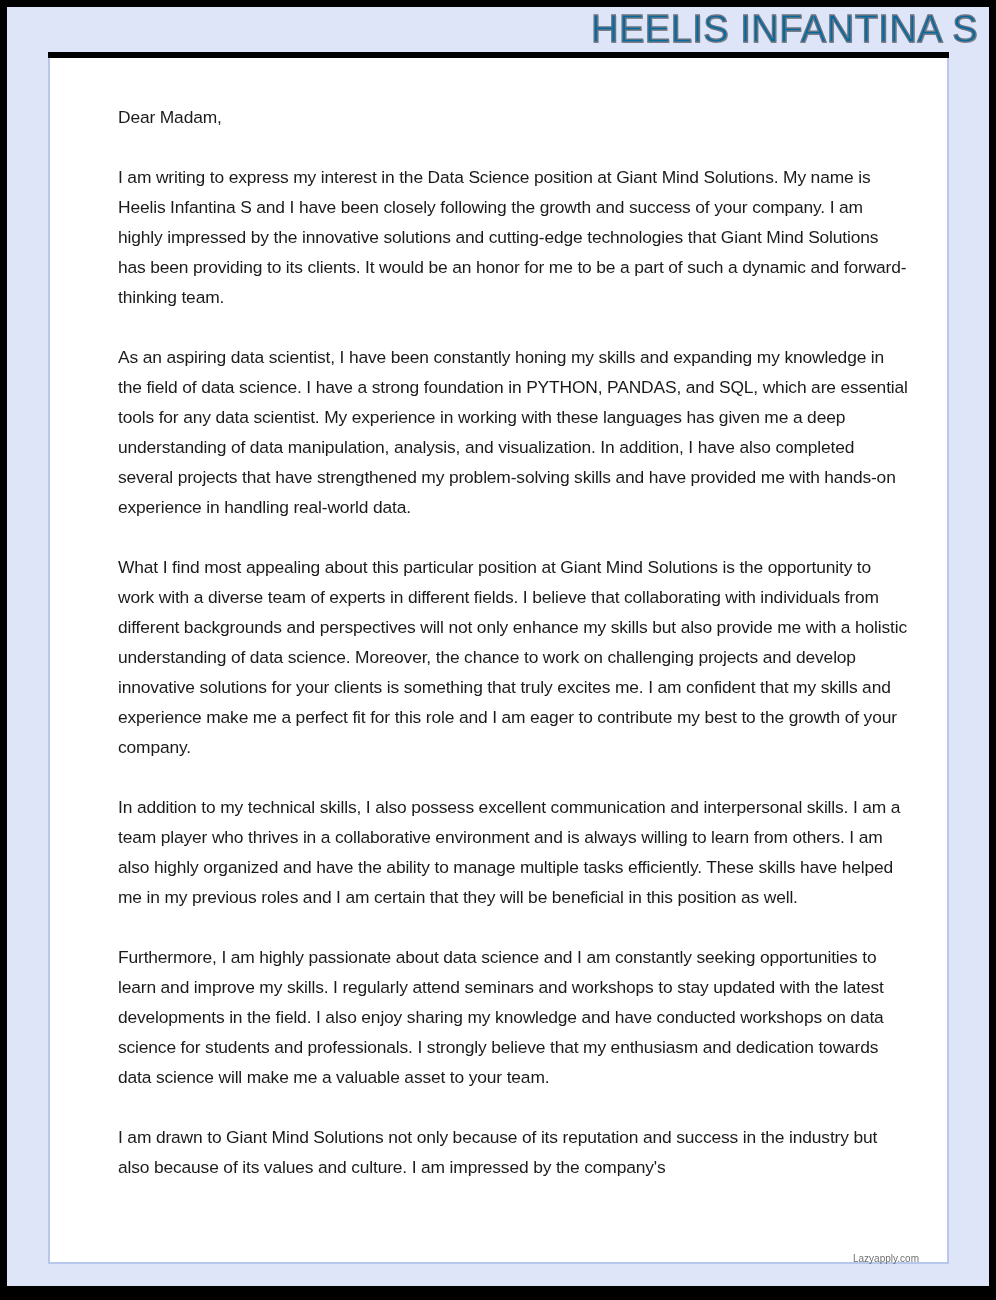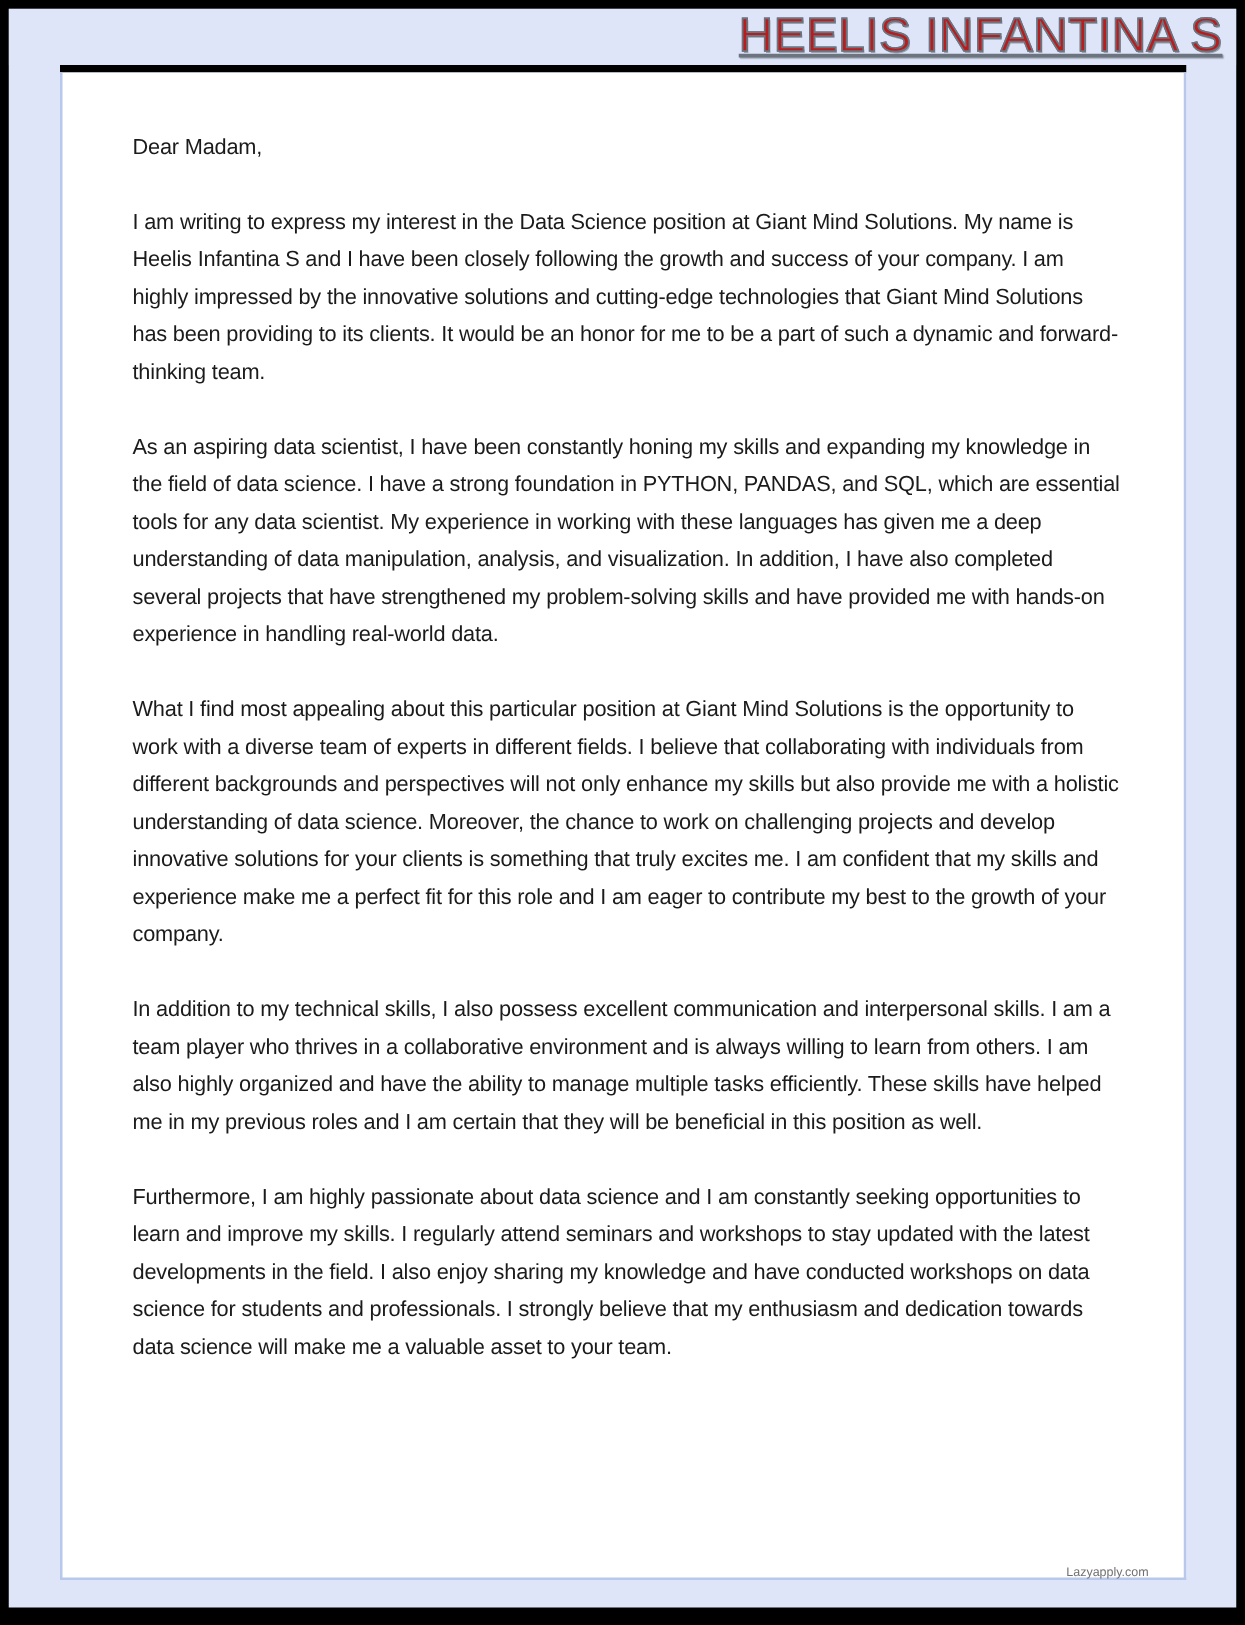--- a/index.html
+++ b/index.html
@@ -48,26 +48,25 @@
   }
   .applicant-name {
     position: absolute;
     right: 11px;
     top: -2px;
     font-family: "Liberation Sans", sans-serif;
     font-size: 38px;
     font-weight: 400;
     letter-spacing: 0.5px;
     line-height: 48px;
-    color: #b91c1c;
+    color: #0369a1;
     -webkit-text-stroke: 1.3px #6c7480;
     text-shadow: 1px 1px 0 #9aa2ae;
     white-space: nowrap;
     user-select: none;
-    text-decoration: underline;
   }
 
   
   .sheet-top-rule {
     position: absolute;
     left: 41px;
     top: 45px;
     width: 901px;
     height: 6px;
     background: #000000;
@@ -84,21 +83,21 @@
     border-left: 2px solid #b7c8ea;
     border-right: 2px solid #b7c8ea;
     border-bottom: 2px solid #b7c8ea;
     box-sizing: border-box;
     overflow: visible;
   }
 
   
   .letter-body {
     position: absolute;
-    left: 41px;
+    left: 53px;
     top: 51px;
     width: 901px;
     height: 1240px;
     box-sizing: border-box;
     padding: 44px 52px 0 58px;
     font-family: "Liberation Sans", sans-serif;
     font-size: 17.4px;
     line-height: 30px;
     color: #1b1b1b;
     letter-spacing: -0.15px;
@@ -143,18 +142,19 @@
 
     <div class="document-sheet"></div>
 
     <div class="letter-body">
       <p class="salutation">Dear Madam,</p>
       <p>I am writing to express my interest in the Data Science position at Giant Mind Solutions. My name is Heelis Infantina S and I have been closely following the growth and success of your company. I am highly impressed by the innovative solutions and cutting-edge technologies that Giant Mind Solutions has been providing to its clients. It would be an honor for me to be a part of such a dynamic and forward-thinking team.</p>
       <p>As an aspiring data scientist, I have been constantly honing my skills and expanding my knowledge in the field of data science. I have a strong foundation in PYTHON, PANDAS, and SQL, which are essential tools for any data scientist. My experience in working with these languages has given me a deep understanding of data manipulation, analysis, and visualization. In addition, I have also completed several projects that have strengthened my problem-solving skills and have provided me with hands-on experience in handling real-world data.</p>
       <p>What I find most appealing about this particular position at Giant Mind Solutions is the opportunity to work with a diverse team of experts in different fields. I believe that collaborating with individuals from different backgrounds and perspectives will not only enhance my skills but also provide me with a holistic understanding of data science. Moreover, the chance to work on challenging projects and develop innovative solutions for your clients is something that truly excites me. I am confident that my skills and experience make me a perfect fit for this role and I am eager to contribute my best to the growth of your company.</p>
       <p>In addition to my technical skills, I also possess excellent communication and interpersonal skills. I am a team player who thrives in a collaborative environment and is always willing to learn from others. I am also highly organized and have the ability to manage multiple tasks efficiently. These skills have helped me in my previous roles and I am certain that they will be beneficial in this position as well.</p>
       <p>Furthermore, I am highly passionate about data science and I am constantly seeking opportunities to learn and improve my skills. I regularly attend seminars and workshops to stay updated with the latest developments in the field. I also enjoy sharing my knowledge and have conducted workshops on data science for students and professionals. I strongly believe that my enthusiasm and dedication towards data science will make me a valuable asset to your team.</p>
+      <p>I am drawn to Giant Mind Solutions not only because of its reputation and success in the industry but also because of its values and culture. I am impressed by the company's</p>
     </div>
 
     <div class="watermark">Lazyapply.com</div>
 
   </div>
 </div>
 
 </body></html>

